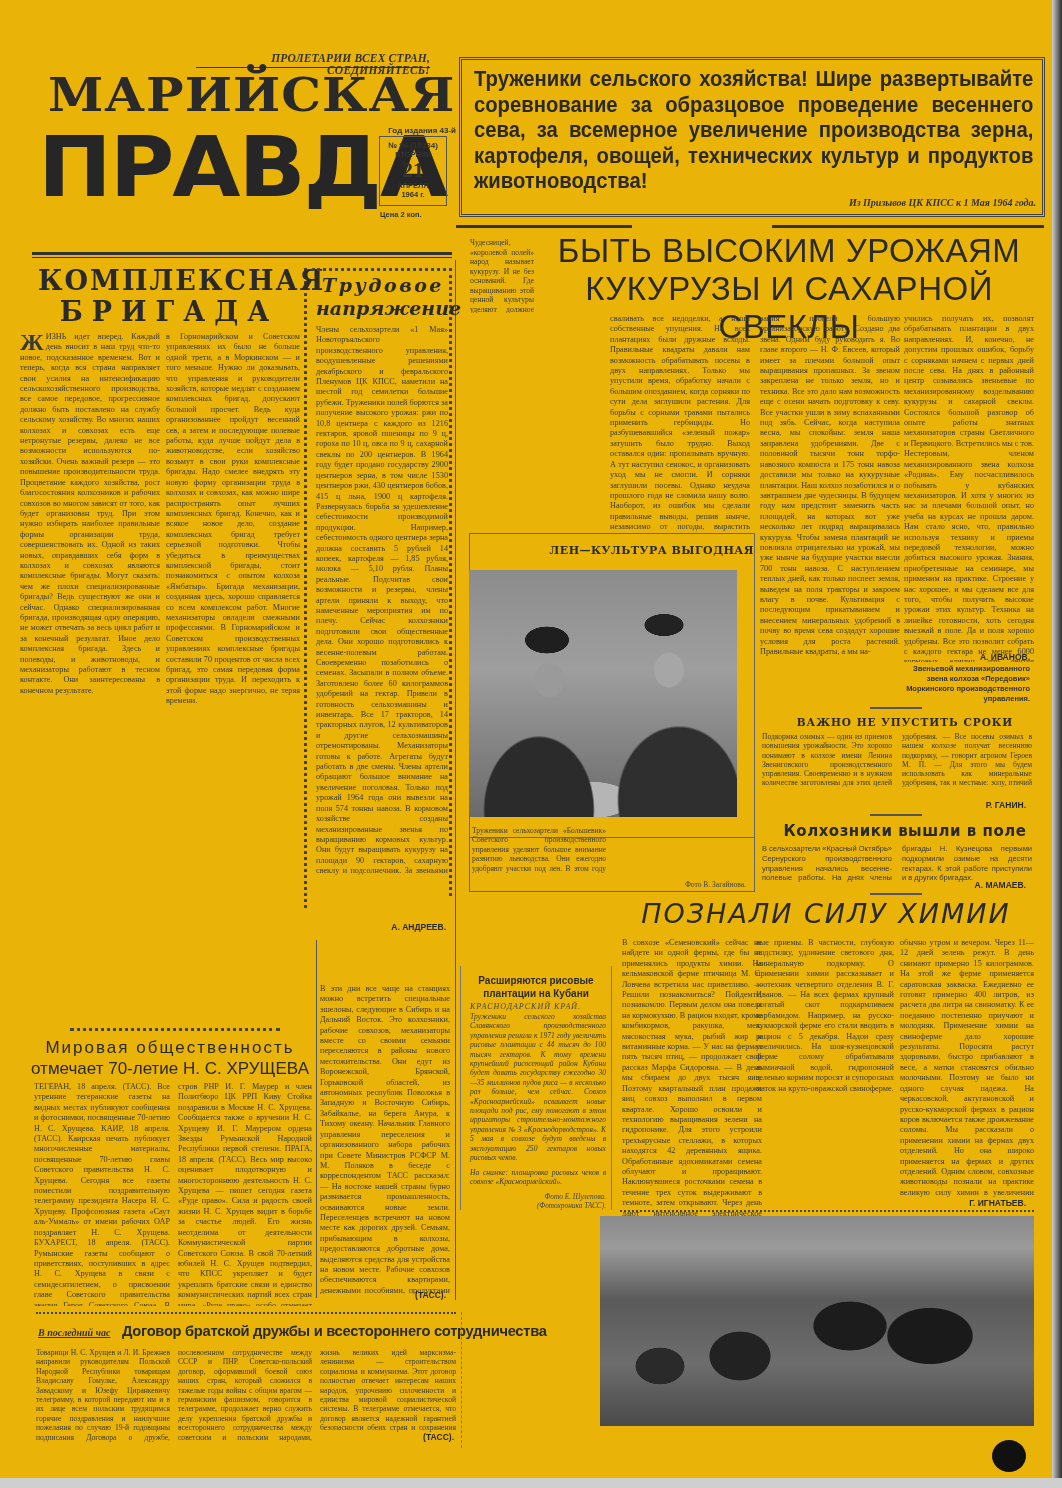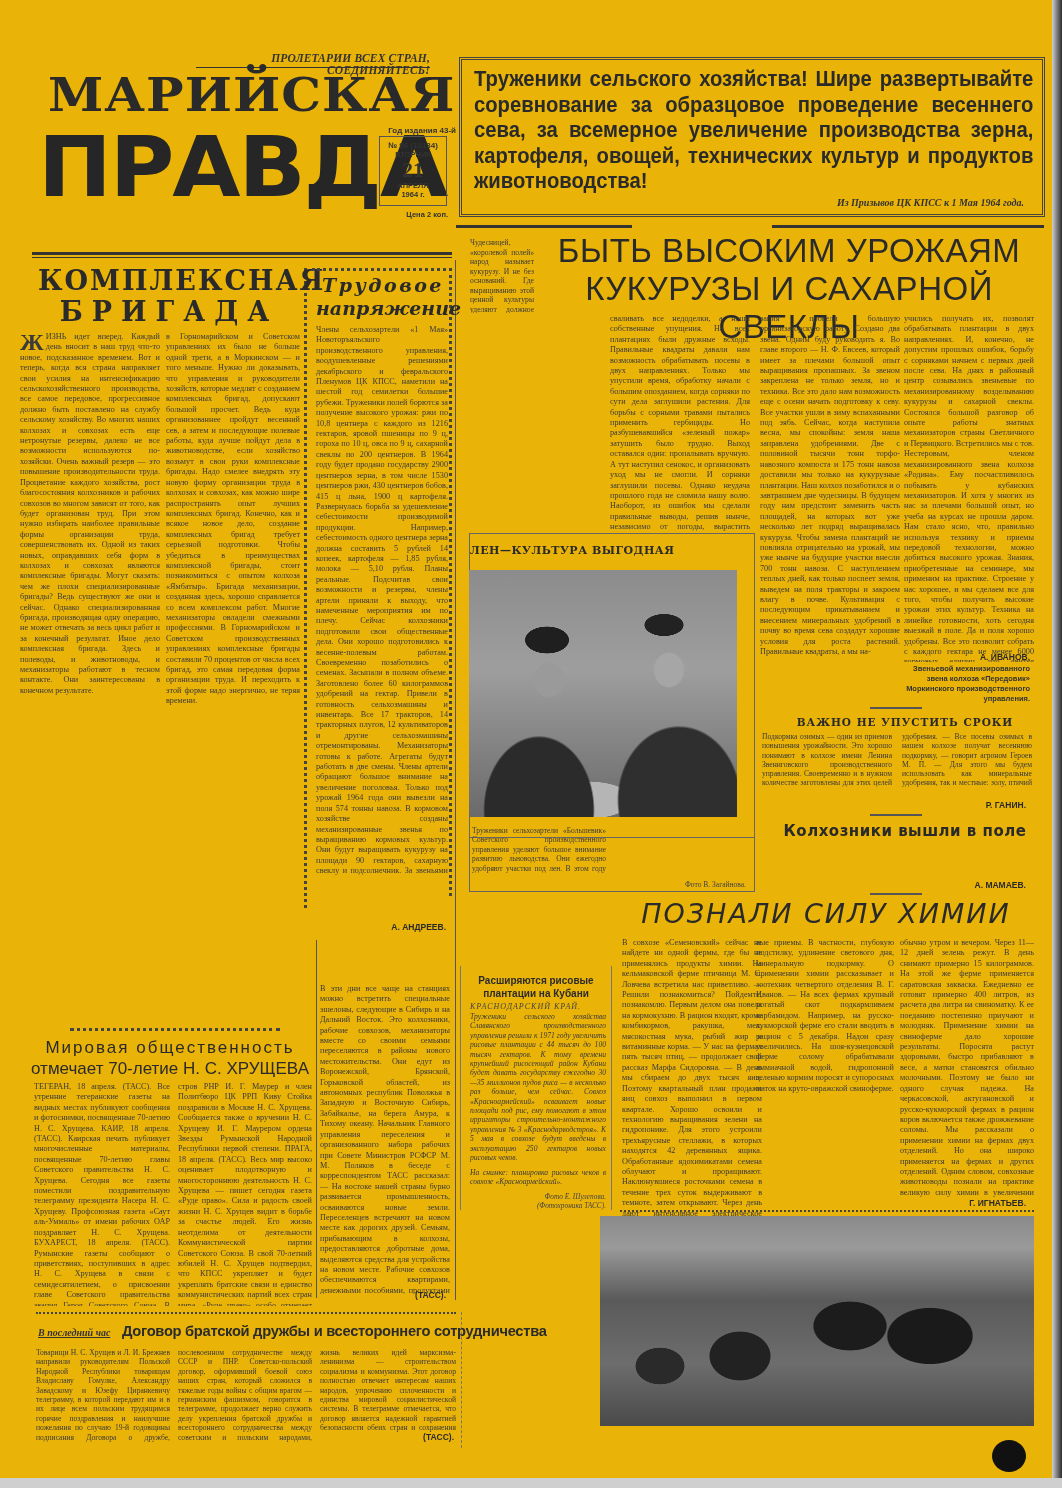--- a/index.html
+++ b/index.html
@@ -29,28 +29,28 @@
   <div class="abs" style="left:38px;top:122px;width:340px;font-family:'DejaVu Sans',sans-serif;font-weight:bold;font-size:84px;line-height:90px;color:#262626;letter-spacing:-2px;transform:scale(1.05,1.0);transform-origin:left top;">ПРАВДА</div>
 
   <div class="abs" style="left:378px;top:126px;width:78px;font-family:'Liberation Sans',sans-serif;font-weight:bold;font-size:8px;text-align:right;color:#333;">Год издания 43-й</div>
   <div class="abs" style="left:379px;top:136px;width:68px;height:70px;border:1.5px solid #555;text-align:center;font-family:'Liberation Sans',sans-serif;font-weight:bold;color:#333;">
     <div style="font-size:8px;margin-top:4px;">№ 96 (10134)</div>
     <div style="font-size:7.5px;">ВТОРНИК</div>
     <div style="font-family:'Liberation Serif',serif;font-size:22px;line-height:22px;">21</div>
     <div style="font-size:7.5px;">АПРЕЛЯ</div>
     <div style="font-size:7.5px;">1964 г.</div>
   </div>
-  <div class="abs" style="left:380px;top:210px;width:68px;font-family:'Liberation Sans',sans-serif;font-weight:bold;font-size:7.5px;text-align:right;color:#333;">Цена 2 коп.</div>
+  <div class="abs" style="left:380px;top:210px;width:68px;font-family:'Liberation Sans',sans-serif;font-weight:bold;font-size:7.5px;text-align:left;color:#333;">Цена 2 коп.</div>
 
   <div class="rule" style="left:32px;top:252px;width:420px;height:3px;"></div>
   <div class="rule" style="left:32px;top:257px;width:420px;height:1px;"></div>
 
   <div class="abs" style="left:459px;top:57px;width:586px;height:160px;border:3px double #444;padding:6px 12px 0 12px;">
     <div style="font-family:'Liberation Sans Narrow','Liberation Sans',sans-serif;font-weight:bold;font-size:22px;line-height:25.5px;text-align:justify;color:#2a2a2a;transform:scaleX(0.92);transform-origin:left top;width:608px;">Труженики сельского хозяйства! Шире развертывайте соревнование за образцовое проведение весеннего сева, за всемерное увеличение производства зерна, картофеля, овощей, технических культур и продуктов животноводства!</div>
-    <div style="position:absolute;right:18px;bottom:6px;font-family:'Liberation Serif',serif;font-style:italic;font-weight:bold;font-size:10px;color:#333;margin-left:48px;">Из Призывов ЦК КПСС к 1 Мая 1964 года.</div>
+    <div style="position:absolute;right:6px;bottom:6px;font-family:'Liberation Serif',serif;font-style:italic;font-weight:bold;font-size:10px;color:#333;margin-left:48px;">Из Призывов ЦК КПСС к 1 Мая 1964 года.</div>
   </div>
   <div class="rule" style="left:456px;top:225px;width:176px;height:3px;"></div>
   <div class="rule" style="left:772px;top:225px;width:272px;height:3px;"></div>
 
   <div class="dots" style="left:304px;top:268px;height:640px;"></div>
   <div class="vline" style="left:455px;top:260px;height:1040px;"></div>
 
   <div class="abs" style="left:38px;top:266px;width:262px;text-align:center;font-family:'DejaVu Serif',serif;font-weight:bold;color:#2a2a2a;">
     <div style="font-size:27px;letter-spacing:2px;line-height:30px;">КОМПЛЕКСНАЯ</div>
     <div style="font-size:27px;letter-spacing:9px;line-height:32px;">БРИГАДА</div>
@@ -105,21 +105,21 @@
   <div class="abs txt" style="left:760px;top:314px;width:140px;height:384px;">
     <span>зация провели большую организаторскую работу. Создано два звена. Одним буду руководить я. Во главе второго — Н. Ф. Евсеев, который имеет за плечами большой опыт выращивания пропашных. За звеном закреплена не только земля, но и техника. Все это дало нам возможность еще с осени начать подготовку к севу. Все участки ушли в зиму вспаханными под зябь. Сейчас, когда наступила весна, мы спокойны: земля наша заправлена удобрениями. Две с половиной тысячи тонн торфо-навозного компоста и 175 тонн навоза доставили мы только на кукурузные плантации. Наш колхоз позаботился и о завтрашнем дне чудесницы. В будущем году нам предстоит заменить часть площадей, на которых вот уже несколько лет подряд выращивалась кукуруза. Чтобы замена плантаций не повлияла отрицательно на урожай, мы уже нынче на будущие участки внесли 700 тонн навоза. С наступлением теплых дней, как только поспеет земля, выведем на поля тракторы и закроем влагу в почве. Культивация с последующим прикатыванием и внесением минеральных удобрений в почву во время сева создадут хорошие условия для роста растений. Правильные квадраты, а мы на-</span>
   </div>
   <div class="abs txt" style="left:904px;top:314px;width:130px;height:348px;">
     <span>учились получать их, позволят обрабатывать плантации в двух направлениях. И, конечно, не допустим прошлых ошибок, борьбу с сорняками начнем с первых дней после сева. На днях в районный центр созывались звеньевые по механизированному возделыванию кукурузы и сахарной свеклы. Состоялся большой разговор об опыте работы знатных механизаторов страны Светличного и Первицкого. Встретились мы с тов. Нестеровым, членом механизированного звена колхоза «Родина». Ему посчастливилось побывать у кубанских механизаторов. И хотя у многих из нас за плечами большой опыт, но учеба на курсах не прошла даром. Нам стало ясно, что, правильно используя технику и приемы передовой технологии, можно добиться высокого урожая. Знания, приобретенные на семинаре, мы применим на практике. Строение у нас хорошее, и мы сделаем все для того, чтобы получить высокие урожаи этих культур. Техника на линейке готовности, хоть сегодня выезжай в поле. Да и поля хорошо удобрены. Все это позволит собрать с каждого гектара не менее 6000 кормовых единиц, что явится главным в укреплении кормовой базы общественного животноводства.</span>
   </div>
   <div class="abs sig" style="left:904px;top:652px;width:126px;">А. ИВАНОВ,</div>
   <div class="abs" style="left:900px;top:664px;width:130px;font-family:'Liberation Sans',sans-serif;font-weight:bold;font-size:7.5px;line-height:10px;text-align:right;color:#333;">Звеньевой механизированного звена колхоза «Передовик» Моркинского производственного управления.</div>
 
   <div class="abs" style="left:469px;top:533px;width:286px;height:305px;border:1px solid #666;"></div>
-  <div class="abs" style="left:470px;top:544px;width:284px;text-align:left;font-family:'DejaVu Serif',serif;font-weight:bold;font-size:11px;color:#2a2a2a;letter-spacing:0.5px;">ЛЕН—КУЛЬТУРА ВЫГОДНАЯ</div>
+  <div class="abs" style="left:470px;top:544px;width:284px;text-align:right;font-family:'DejaVu Serif',serif;font-weight:bold;font-size:11px;color:#2a2a2a;letter-spacing:0.5px;">ЛЕН—КУЛЬТУРА ВЫГОДНАЯ</div>
   <div class="photo" style="left:469px;top:570px;width:268px;height:247px;background:
          radial-gradient(ellipse 36px 22px at 78px 70px, #1f1f1f 60%, transparent 62%),
          radial-gradient(ellipse 32px 18px at 195px 55px, #222 60%, transparent 62%),
          radial-gradient(ellipse 26px 30px at 80px 110px, #9a9a9a 55%, transparent 60%),
          radial-gradient(ellipse 26px 30px at 200px 100px, #a6a6a6 55%, transparent 60%),
          radial-gradient(ellipse 90px 120px at 70px 240px, #2b2b2b 60%, transparent 62%),
          radial-gradient(ellipse 100px 120px at 210px 230px, #2f2f2f 60%, transparent 62%),
          radial-gradient(ellipse 70px 30px at 120px 230px, #b5b5b5 60%, transparent 62%),
          linear-gradient(180deg, #8c8c8c 0%, #9e9e9e 40%, #6a6a6a 100%);">
   </div>
@@ -131,20 +131,23 @@
 
   <div class="small-sep" style="left:870px;top:707px;width:52px;"></div>
   <div class="abs" style="left:762px;top:716px;width:286px;text-align:center;font-family:'DejaVu Serif',serif;font-weight:bold;font-size:10.5px;color:#2a2a2a;letter-spacing:1px;">ВАЖНО НЕ УПУСТИТЬ СРОКИ</div>
   <div class="abs txt" style="left:762px;top:732px;width:270px;height:64px;column-count:2;column-gap:10px;font-size:7.6px;line-height:9.3px;">
     <span>Подкормка озимых — один из приемов повышения урожайности. Это хорошо понимают в колхозе имени Ленина Звениговского производственного управления. Своевременно и в нужном количестве заготовлены для этих целей удобрения. — Все посевы озимых в нашем колхозе получат весеннюю подкормку, — говорит агроном Героев М. П. — Для этого мы будем использовать как минеральные удобрения, так и местные: золу, птичий помет, навоз-сыпец. Третья бригада, возглавляемая Ф. А. Ивановым, вышла на подкормку озимой ржи.</span>
   </div>
   <div class="abs sig" style="left:900px;top:800px;width:126px;">Р. ГАНИН.</div>
 
   <div class="small-sep" style="left:870px;top:814px;width:52px;"></div>
   <div class="abs" style="left:762px;top:822px;width:286px;text-align:center;font-family:'DejaVu Sans',sans-serif;font-weight:bold;font-size:15px;color:#2a2a2a;letter-spacing:0.5px;">Колхозники вышли в поле</div>
+  <div class="abs txt" style="left:762px;top:844px;width:270px;height:44px;column-count:2;column-gap:10px;font-family:'Liberation Sans',sans-serif;font-size:7.5px;line-height:9.8px;">
+    <span>В сельхозартели «Красный Октябрь» Сернурского производственного управления начались весенне-полевые работы. На днях члены бригады Н. Кузнецова первыми подкормили озимые на десяти гектарах. К этой работе приступили и в других бригадах.</span>
+  </div>
   <div class="abs sig" style="left:900px;top:880px;width:126px;">А. МАМАЕВ.</div>
   <div class="small-sep" style="left:870px;top:893px;width:52px;"></div>
 
   <div class="abs" style="left:608px;top:898px;width:436px;text-align:center;font-family:'DejaVu Sans',sans-serif;font-style:italic;font-size:27px;color:#2a2a2a;letter-spacing:2px;">ПОЗНАЛИ СИЛУ ХИМИИ</div>
   <div class="abs txt" style="left:622px;top:938px;width:140px;height:360px;">
     <span>В совхозе «Семеновский» сейчас не найдете ни одной фермы, где бы не применялись продукты химии. На кельмаковской ферме птичница М. С. Ловчева встретила нас приветливо. — Решили познакомиться? Пойдемте, познакомлю. Первым делом она повела на кормокухню. В рацион входят, кроме комбикормов, ракушка, мел, мясокостная мука, рыбий жир и витаминные корма. — У нас на фермах пять тысяч птиц, — продолжает свой рассказ Марфа Сидоровна. — В день мы сбираем до двух тысяч яиц. Поэтому квартальный план продажи яиц совхоз выполнил в первом квартале. Хорошо освоили и технологию выращивания зелени на гидропонике. Для этого устроили трехъярусные стеллажи, в которых находятся 42 деревянных ящика. Обработанные ядохимикатами семена облучают и проращивают. Наклюнувшиеся росточками семена в течение трех суток выдерживают в темноте, затем открывают. Через день дают интенсивное электрическое освещение. Поливку раствором проводят два раза в день,</span>
   </div>
   <div class="abs txt" style="left:756px;top:938px;width:138px;height:160px;">
     <span>вые приемы. В частности, глубокую подстилку, удлинение светового дня, минеральную подкормку. О применении химии рассказывает и зоотехник четвертого отделения В. Г. Иванов. — На всех фермах крупный рогатый скот подкармливаем карбамидом. Например, на русско-кукморской ферме его стали вводить в рацион с 5 декабря. Надои сразу увеличились. На шоя-кузнецовской ферме солому обрабатывали аммиачной водой, гидропонной зеленью кормим поросят и супоросных маток на круто-овражской свиноферме.</span>
   </div>

